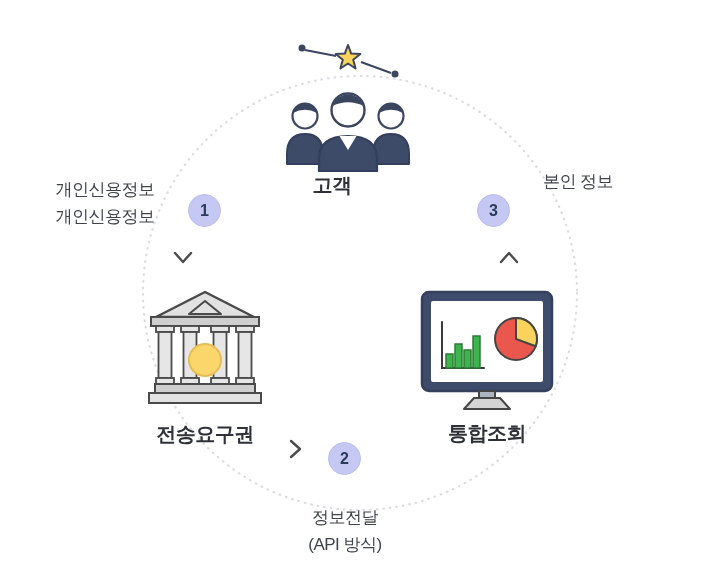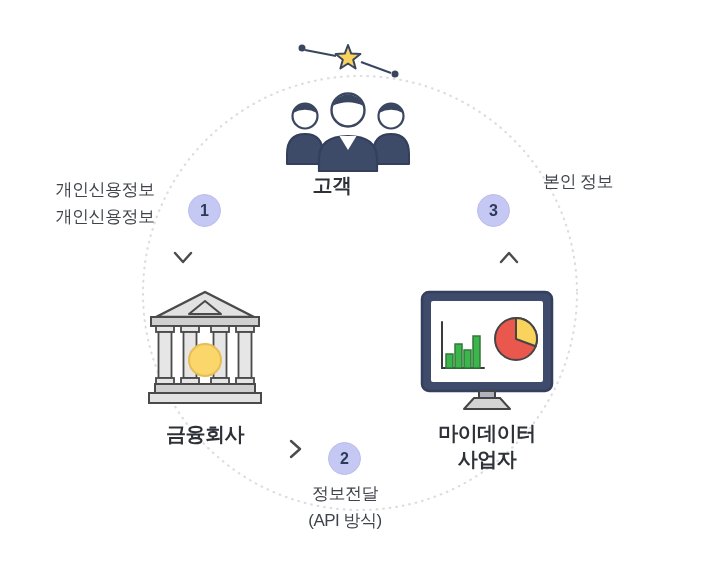--- a/index.html
+++ b/index.html
@@ -80,27 +80,27 @@
         <rect x="65.5" y="42" width="13" height="46"></rect>
         <rect x="63" y="88" width="18" height="6"></rect>
       <rect x="88" y="36" width="18" height="6"></rect>
         <rect x="90.5" y="42" width="13" height="46"></rect>
         <rect x="88" y="88" width="18" height="6"></rect>
     </g>
     <circle cx="57" cy="70" r="16" fill="#fbd66a" stroke="#e7bd55" stroke-width="2"></circle>
     <rect x="7" y="94" width="100" height="9" fill="#cfcfcf" stroke="#4a4a4a" stroke-width="2"></rect>
     <rect x="1" y="103" width="112" height="10" fill="#e2e2e2" stroke="#4a4a4a" stroke-width="2"></rect>
   </svg>
-  <div class="abs node-label" style="left:135px; top:421px; width:140px;">금융회사</div>
+  <div class="abs node-label" style="left:135px; top:421px; width:140px;">전송요구권</div>
 
   <svg class="abs" style="left:288px; top:438px;" width="16" height="22" viewBox="0 0 16 22">
     <polyline class="chev" points="3,3 12,11 3,19"></polyline>
   </svg>
   <div class="abs badge" style="left:328px; top:442px;">2</div>
-  <div class="abs step-text" style="left:275px; top:480px; width:140px;">
+  <div class="abs step-text" style="left:275px; top:504px; width:140px;">
     <div>정보전달</div>
     <div>(API 방식)</div>
   </div>
 
   <div class="abs step-text" style="left:508px; top:168px; width:140px;">
     <div>본인 정보</div>
   </div>
   <div class="abs badge" style="left:477px; top:194px;">3</div>
   <svg class="abs" style="left:498px; top:249px;" width="22" height="16" viewBox="0 0 22 16">
     <polyline class="chev" points="3,13 11,4 19,13"></polyline>
@@ -122,17 +122,16 @@
 
     <g>
       <circle cx="96" cy="49" r="21" fill="#e9574d" stroke="#454545" stroke-width="2"></circle>
       <path d="M96 49 L96 28 A21 21 0 0 1 115.7 56.2 Z" fill="#f9d35c" stroke="#454545" stroke-width="2" stroke-linejoin="round"></path>
     </g>
 
     <rect x="59" y="101" width="16" height="7" fill="#aeb3c0" stroke="#454545" stroke-width="2"></rect>
     <path d="M44 119 L54 108 L80 108 L90 119 Z" fill="#d4d4d4" stroke="#454545" stroke-width="2" stroke-linejoin="round"></path>
   </svg>
   <div class="abs node-label" style="left:417px; top:420px; width:140px;">
-    <div>마이데이터</div>
-    <div>사업자</div>
+    <div>통합조회</div>
   </div>
 
 </div>
 
 </body></html>

